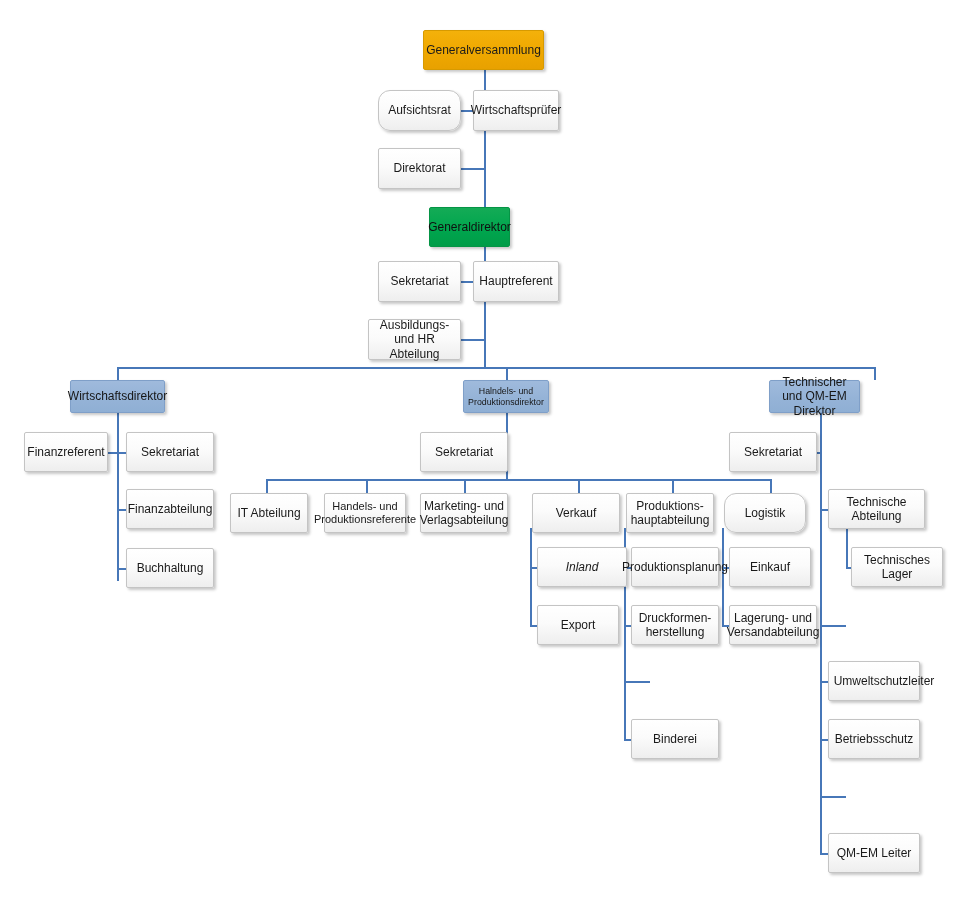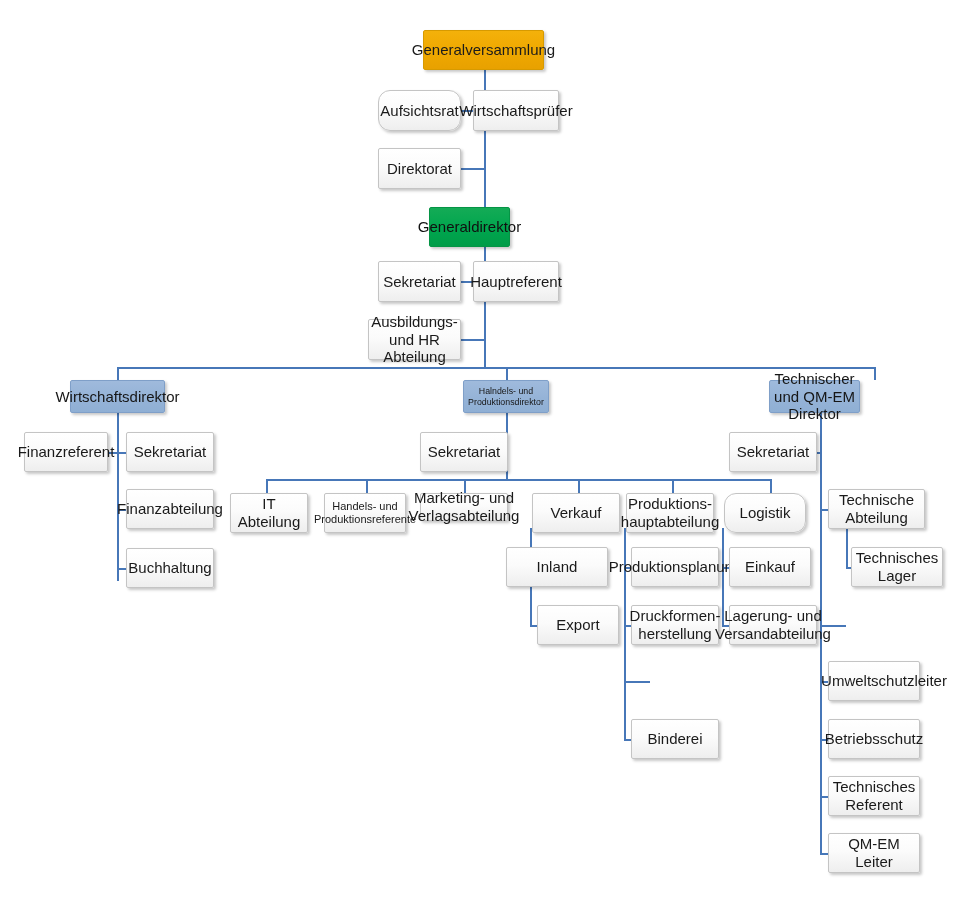--- a/index.html
+++ b/index.html
@@ -37,21 +37,21 @@
     display: flex;
     align-items: center;
     justify-content: center;
     text-align: center;
     line-height: 1.18;
     padding: 2px 4px;
     border: 1px solid #c4c4c4;
     border-radius: 2px;
     background: linear-gradient(to bottom, #ffffff 0%, #fbfbfb 45%, #eeeeee 100%);
     box-shadow: 2px 2px 3px rgba(0,0,0,0.22);
-    font-size: 15px;
+    font-size: 12px;
     color: #1a1a1a;
     white-space: nowrap;
   }
   .node .lbl {
     display: block;
     white-space: pre-line;
   }
 
   .node.wrap { white-space: normal; }
 
@@ -197,37 +197,37 @@
   </div>
 
   <div class="node" style="left:230px; top:493px; width:78px; height:40px;">
     <span class="lbl">IT Abteilung</span>
   </div>
 
   <div class="node wrap" style="left:324px; top:493px; width:82px; height:40px; font-size:11px;">
     <span class="lbl">Handels- und Produktionsreferente</span>
   </div>
 
-  <div class="node wrap" style="left:420px; top:493px; width:88px; height:28px;">
+  <div class="node wrap" style="left:420px; top:493px; width:88px; height:40px;">
     <span class="lbl">Marketing- und Verlagsabteilung</span>
   </div>
 
   <div class="node" style="left:532px; top:493px; width:88px; height:40px;">
     <span class="lbl">Verkauf</span>
   </div>
 
   <div class="node wrap" style="left:626px; top:493px; width:88px; height:40px;">
     <span class="lbl">Produktions- hauptabteilung</span>
   </div>
 
   <div class="node" style="left:724px; top:493px; width:82px; height:40px;border-radius:12px;">
     <span class="lbl">Logistik</span>
   </div>
 
-  <div class="node" style="left:506px; top:547px; width:102px; height:40px;">
+  <div class="node" style="left:537px; top:547px; width:90px; height:40px;font-style:italic;">
     <span class="lbl">Inland</span>
   </div>
 
   <div class="node" style="left:537px; top:605px; width:82px; height:40px;">
     <span class="lbl">Export</span>
   </div>
 
   <div class="node" style="left:631px; top:547px; width:88px; height:40px;">
     <span class="lbl">Produktionsplanung</span>
   </div>
@@ -267,21 +267,18 @@
 
 
   <div class="node" style="left:828px; top:661px; width:92px; height:40px;padding-left:24px;">
     <span class="lbl">Umweltschutzleiter</span>
   </div>
 
   <div class="node" style="left:828px; top:719px; width:92px; height:40px;">
     <span class="lbl">Betriebsschutz</span>
   </div>
 
-  <div class="node" style="left:828px; top:776px; width:92px; height:40px;">
-    <span class="lbl">Technisches Referent</span>
-  </div>
 
   <div class="node" style="left:828px; top:833px; width:92px; height:40px;">
     <span class="lbl">QM-EM Leiter</span>
   </div>
 
 </div>
 
 </body></html>

